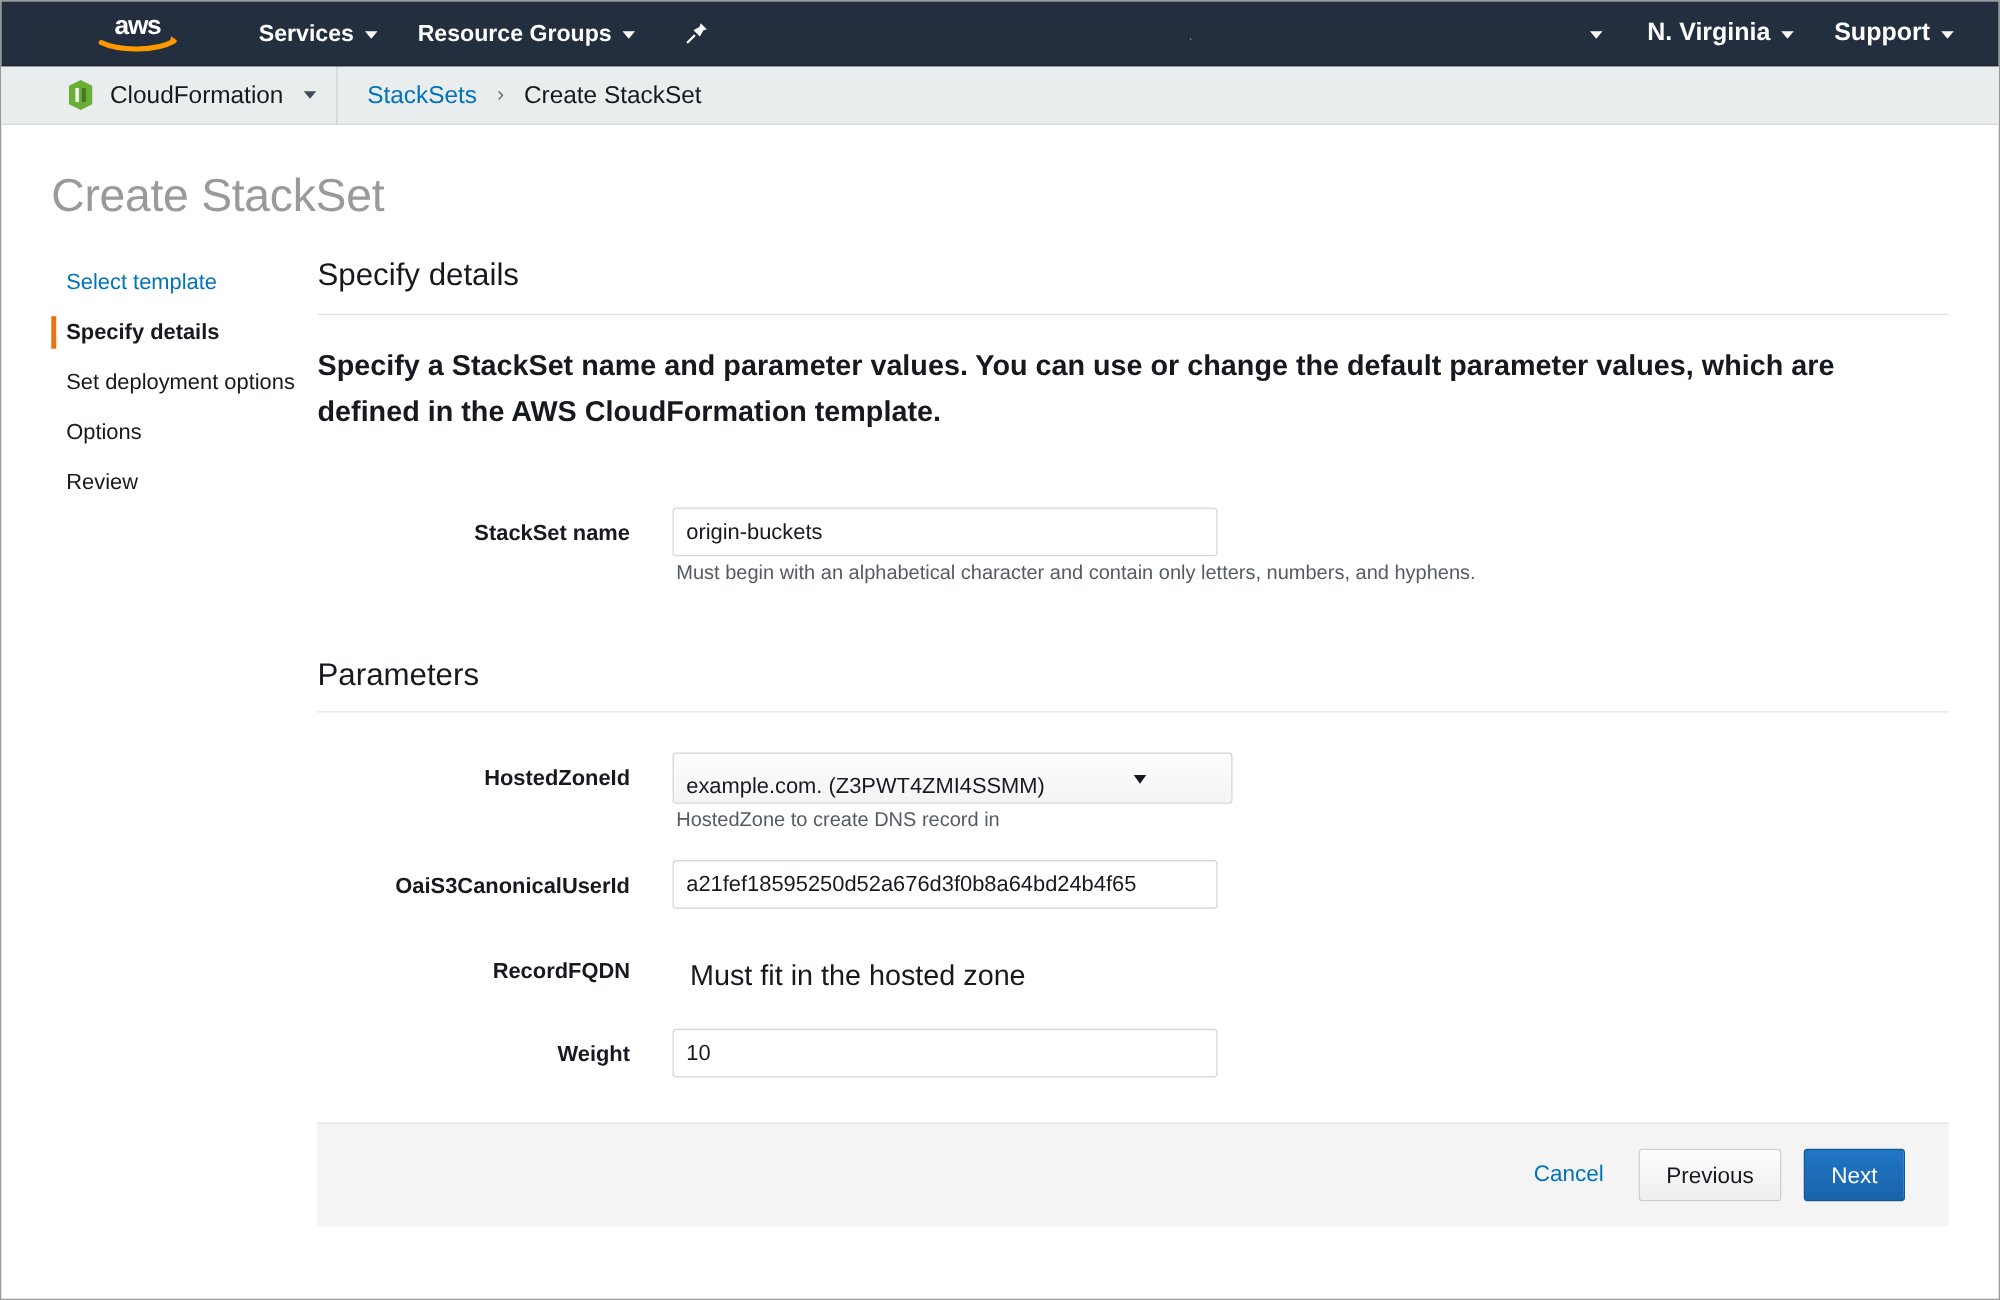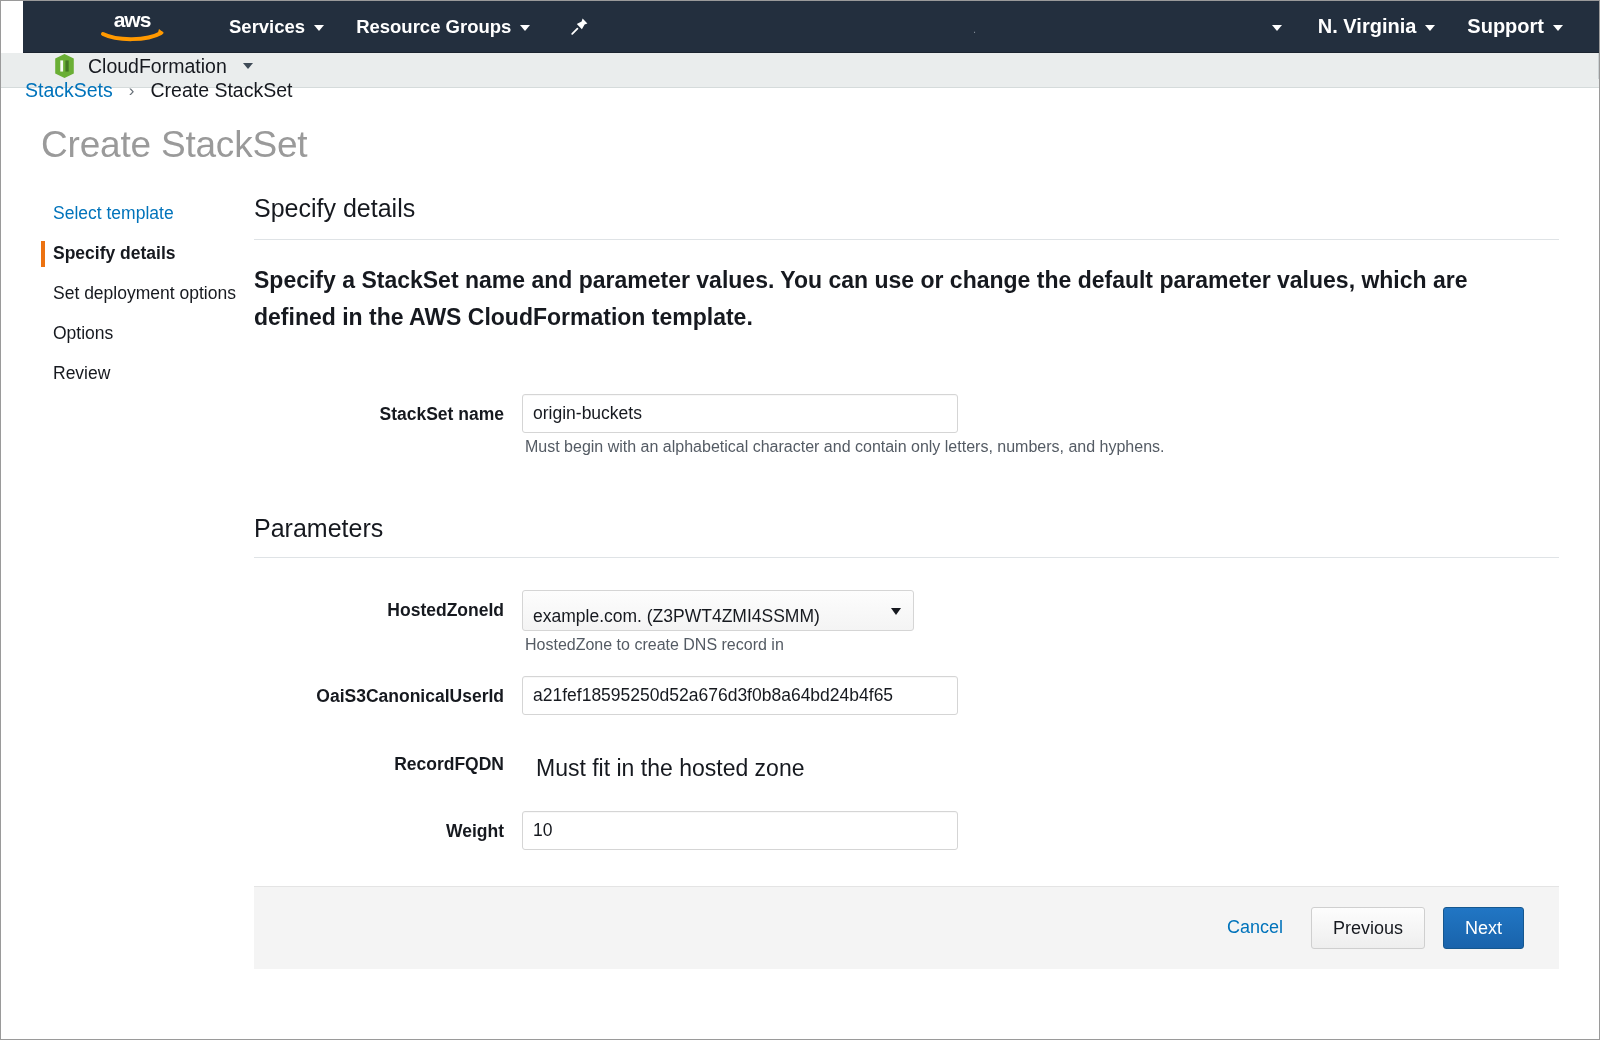--- a/index.html
+++ b/index.html
@@ -24,21 +24,20 @@
 
   
   .topnav {
     height: 52px;
     background: #232f3e;
     display: flex;
     align-items: center;
     padding: 0 20px 0 0;
     position: relative;
     border-bottom: 1px solid #1b2430;
-    margin-left: 22px;
   }
   .aws-logo {
     width: 70px;
     margin-left: 74px;
     margin-right: 46px;
     display: flex;
     flex-direction: column;
     align-items: center;
     justify-content: center;
     position: relative;
@@ -86,26 +85,26 @@
   }
   .nav-caret-only {
     padding: 0 20px;
     height: 52px;
     display: flex; align-items: center;
     cursor: pointer;
   }
 
   
   .crumbbar {
-    height: 35px;
+    height: 47px;
     background: #eaeded;
     display: flex;
+    align-items: center;
     border-bottom: 1px solid #d5dbdb;
     font-size: 19px;
-    flex-direction: column;
   }
   .crumb-service {
     display: flex; align-items: center; gap: 12px;
     padding: 0 16px 0 52px;
     height: 47px;
     cursor: pointer;
     border-right: 1px solid #ccd2d4;
   }
   .cf-icon { width: 23px; height: 26px; display:block; }
   .crumb-service-label {
@@ -188,20 +187,21 @@
     margin: 0;
     font-weight: bold;
   }
 
   
   .form-block { margin-top: 58px; }
   .frow {
     display: flex;
     align-items: flex-start;
     margin-bottom: 6px;
+    gap: 16px;
   }
   .flabel {
     width: 268px;
     flex: 0 0 268px;
     text-align: right;
     font-weight: bold;
     font-size: 17.5px;
     padding-right: 18px;
     padding-top: 10px;
     color: #16191f;
@@ -227,21 +227,21 @@
   }
   .side-hint {
     font-size: 23px;
     color: #16191f;
     padding-top: 11px;
     padding-left: 14px;
     white-space: nowrap;
   }
   .selwrap { position: relative; width: 392px; }
   .selbox {
-    width: 392px; height: 41px;
+    width: 448px; height: 41px;
     border: 1px solid #d5d5d5;
     border-radius: 3px;
     background: linear-gradient(#fdfdfd, #f4f4f4);
     font-size: 17.5px;
     display: flex; align-items: center;
     padding: 12px 34px 0 10px;
     color: #16191f;
     cursor: pointer;
     overflow: hidden;
     white-space: nowrap;

